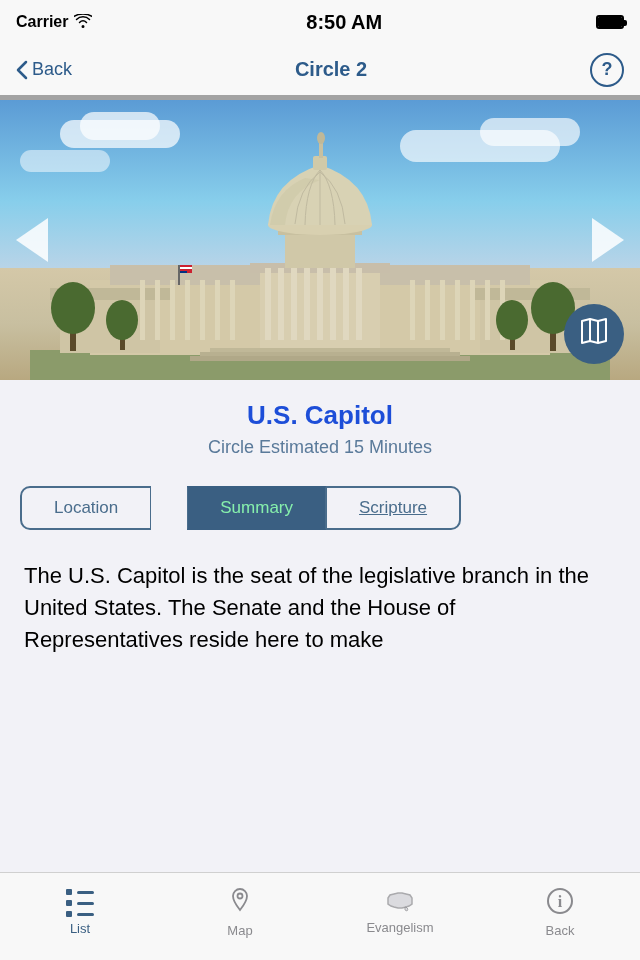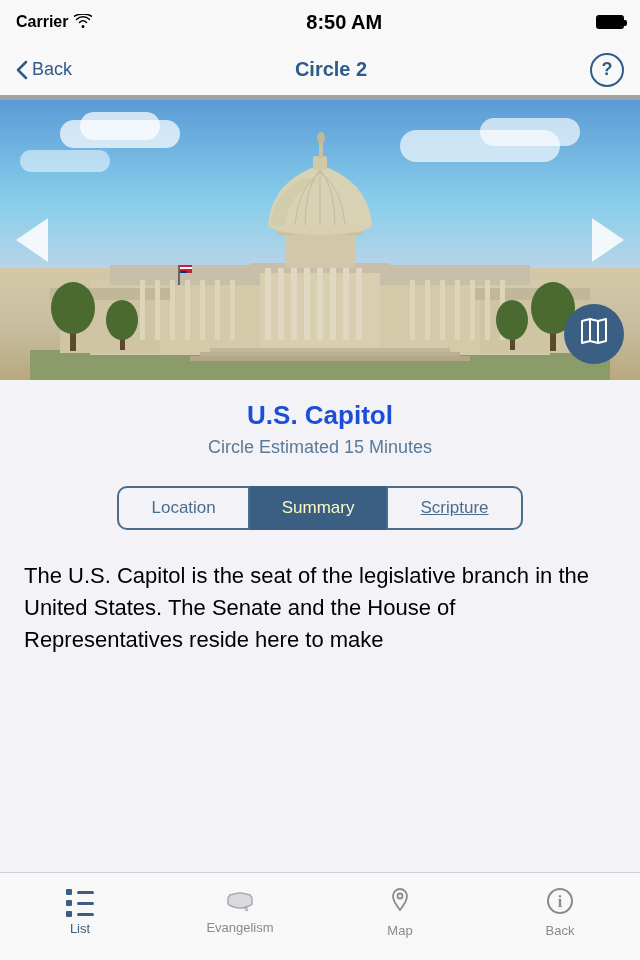--- a/index.html
+++ b/index.html
@@ -176,21 +176,20 @@
     }
     .place-subtitle {
       font-size: 18px;
       color: #5a7a9a;
       font-weight: 400;
     }
 
     
     .segment-control {
       display: flex;
-      justify-content: center;
       margin: 18px 20px 10px;
       gap: 0;
     }
     .segment-btn {
       padding: 10px 32px;
       font-size: 17px;
       font-weight: 500;
       border: 2px solid #4a6d8c;
       background: transparent;
       color: #4a6d8c;
@@ -200,22 +199,23 @@
       border-radius: 10px 0 0 10px;
       border-right: 1px solid #4a6d8c;
     }
     .segment-btn:last-child {
       border-radius: 0 10px 10px 0;
       border-left: 1px solid #4a6d8c;
       text-decoration: underline;
     }
     .segment-btn.active {
       background: #3a5f82;
-      color: #fef9c3;
+      color: #86efac;
       border-color: #3a5f82;
+      margin-left: 36px;
     }
     .segment-btn:nth-child(2) {
       border-left: 1px solid #4a6d8c;
       border-right: 1px solid #4a6d8c;
     }
 
     
     .content-area {
       padding: 20px 24px 0;
       background: #f2f2f7;
@@ -458,38 +458,38 @@
           <div class="list-dot"></div>
           <div class="list-bar"></div>
         </div>
       </div>
     </div>
     <span class="tab-label active">List</span>
   </div>
 
   <div class="tab-item">
     <div>
-      <svg width="32" height="22" viewBox="0 0 32 22" fill="none">
-
-        <path d="M4 8 L6 5 L10 4 L14 3 L18 3 L22 4 L26 5 L28 8 L28 14 L25 16 L22 17 L18 18 L14 18 L10 17 L7 16 L4 14 Z" stroke="#8a8a8e" stroke-width="1.5" fill="#d0d0d5" opacity="0.7"></path>
-
-        <path d="M22 17 L24 19 L23 21 L21 20 L21 17 Z" stroke="#8a8a8e" stroke-width="1" fill="#d0d0d5" opacity="0.7"></path>
-      </svg>
-    </div>
-    <span class="tab-label">Evangelism</span>
-  </div>
-
-  <div class="tab-item">
-    <div>
       <svg width="28" height="28" viewBox="0 0 28 28" fill="none">
         <path d="M14 2C10.134 2 7 5.134 7 9c0 5.25 7 14 7 14s7-8.75 7-14c0-3.866-3.134-7-7-7z" stroke="#8a8a8e" stroke-width="1.8" fill="none"></path>
         <circle cx="14" cy="9" r="2.5" stroke="#8a8a8e" stroke-width="1.8" fill="none"></circle>
       </svg>
     </div>
     <span class="tab-label">Map</span>
+  </div>
+
+  <div class="tab-item">
+    <div>
+      <svg width="32" height="22" viewBox="0 0 32 22" fill="none">
+
+        <path d="M4 8 L6 5 L10 4 L14 3 L18 3 L22 4 L26 5 L28 8 L28 14 L25 16 L22 17 L18 18 L14 18 L10 17 L7 16 L4 14 Z" stroke="#8a8a8e" stroke-width="1.5" fill="#d0d0d5" opacity="0.7"></path>
+
+        <path d="M22 17 L24 19 L23 21 L21 20 L21 17 Z" stroke="#8a8a8e" stroke-width="1" fill="#d0d0d5" opacity="0.7"></path>
+      </svg>
+    </div>
+    <span class="tab-label">Evangelism</span>
   </div>
 
   <div class="tab-item">
     <div>
       <svg width="28" height="28" viewBox="0 0 28 28" fill="none">
         <circle cx="14" cy="14" r="12" stroke="#8a8a8e" stroke-width="2" fill="none"></circle>
         <text x="14" y="20" text-anchor="middle" font-size="16" font-weight="700" fill="#8a8a8e" font-family="Georgia,serif">i</text>
       </svg>
     </div>
     <span class="tab-label">Back</span>

